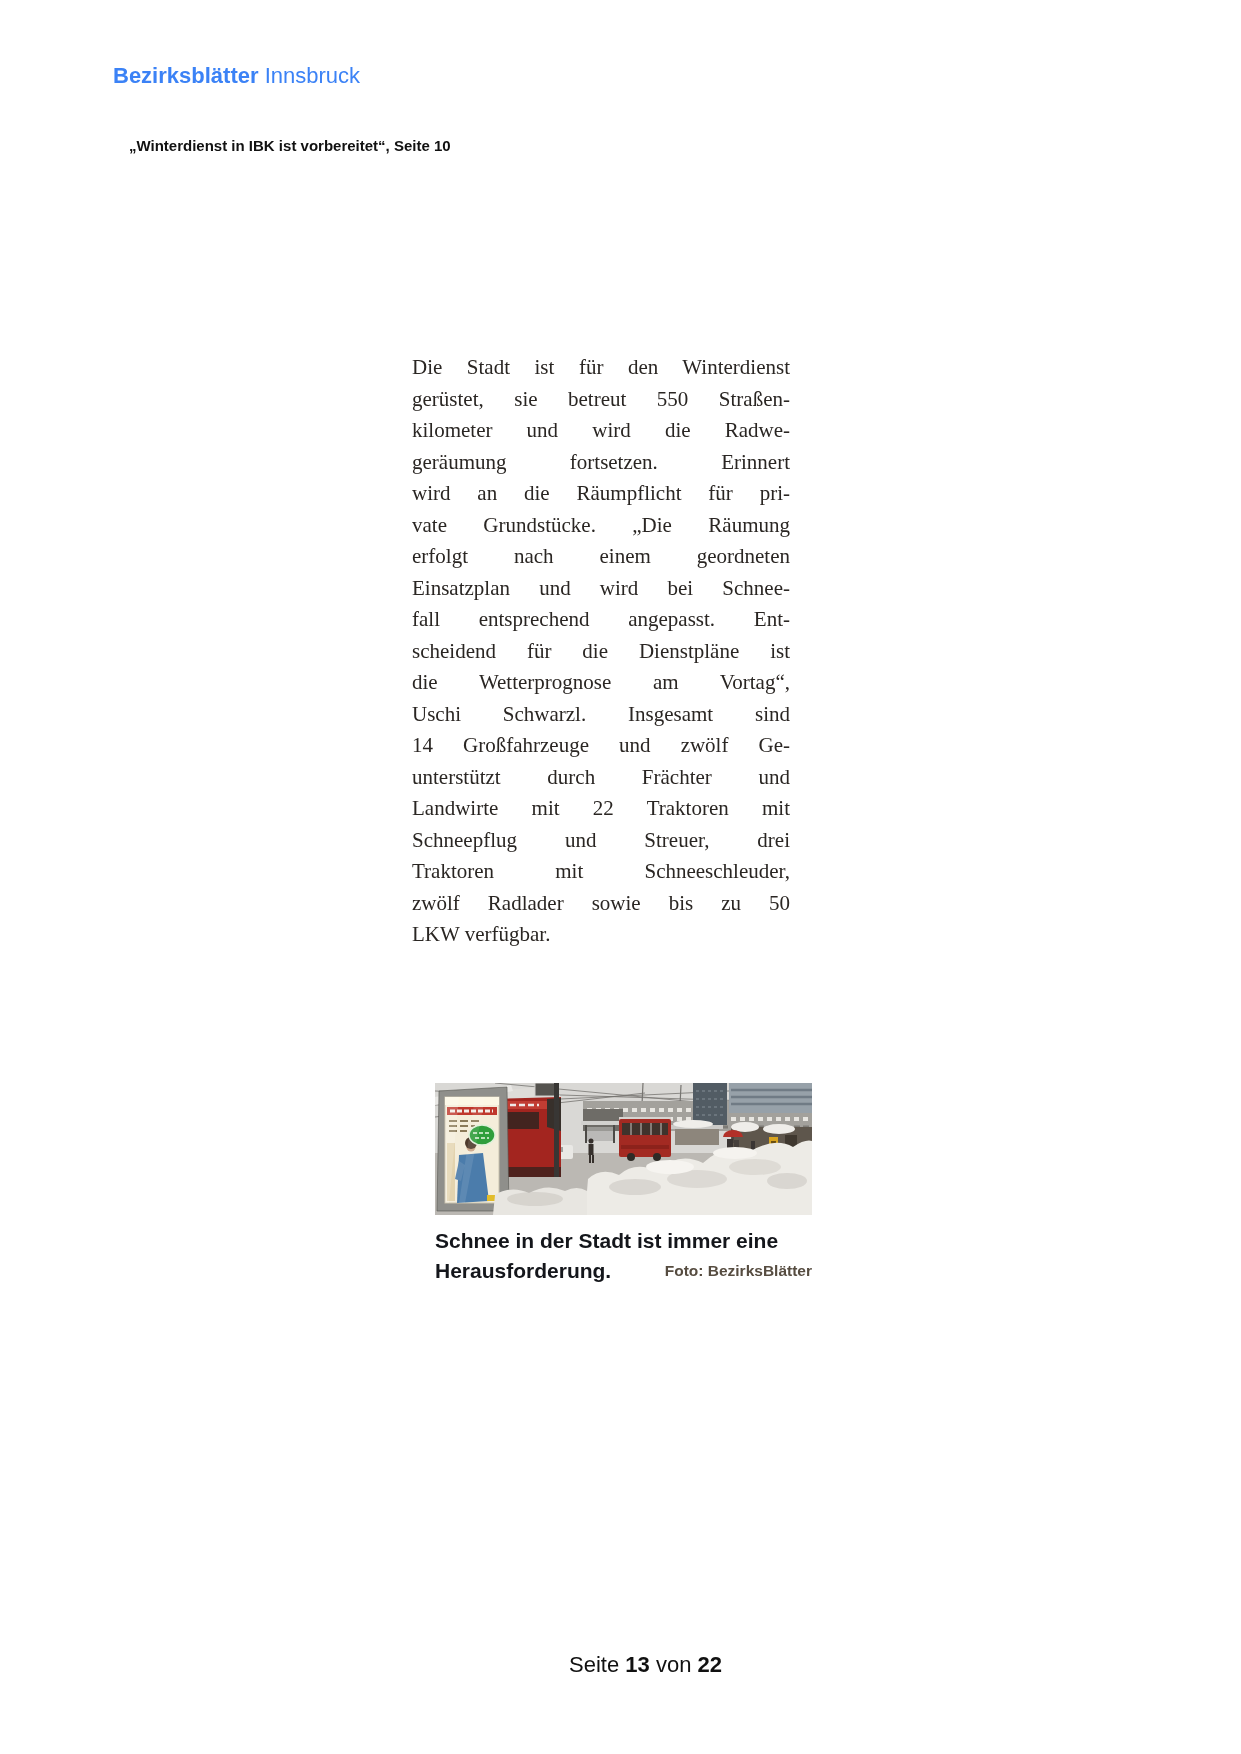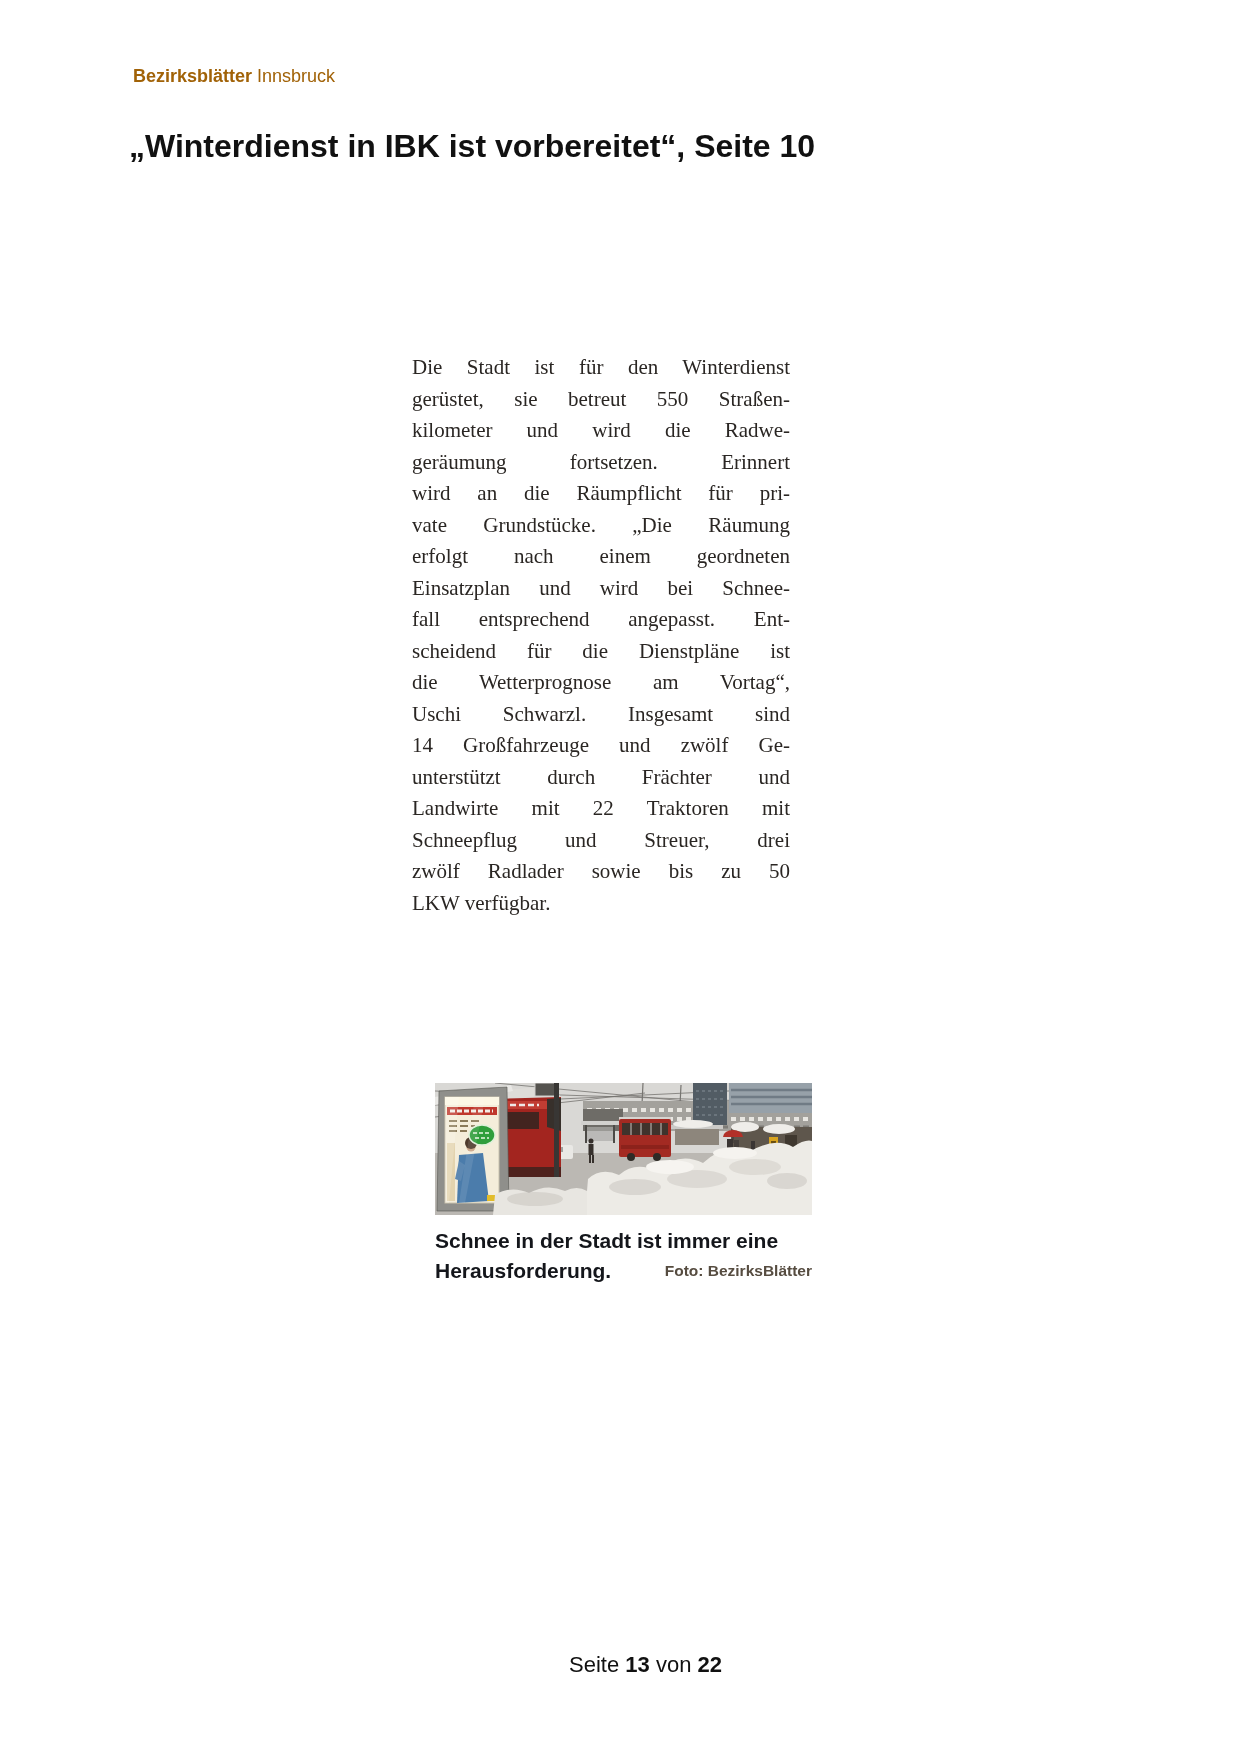--- a/index.html
+++ b/index.html
@@ -7,28 +7,28 @@
     position:relative;
     width:1241px;height:1754px;
     background:#ffffff;
     margin:0 auto;
     overflow:hidden;
     font-family:"Liberation Sans",sans-serif;
     color:#000;
   }
   
   .doc-header{
-    position:absolute;left:133px;top:63px;
-    font-size:18px;line-height:26px;color:#a16207;
+    position:absolute;left:113px;top:63px;
+    font-size:22px;line-height:26px;color:#3b82f6;
   }
   .doc-header .pub{font-weight:bold;}
   
   .ref-title{
     position:absolute;left:129px;top:132px;
-    font-size:32px;line-height:28px;font-weight:bold;color:#111;
+    font-size:15px;line-height:28px;font-weight:bold;color:#111;
   }
   
   .clip-headline{
     position:absolute;left:434px;top:251px;width:380px;
     font-family:"DejaVu Serif","Liberation Serif",serif;
     font-weight:bold;font-size:34px;line-height:43px;
     letter-spacing:-0.3px;color:#211d1a;
   }
   .clip-body{
     position:absolute;left:412px;top:352px;width:378px;
@@ -82,20 +82,21 @@
     <div class="bline">erfolgt nach einem geordneten</div>
     <div class="bline">Einsatzplan und wird bei Schnee-</div>
     <div class="bline">fall entsprechend angepasst. Ent-</div>
     <div class="bline">scheidend für die Dienstpläne ist</div>
     <div class="bline">die Wetterprognose am Vortag“,</div>
     <div class="bline">Uschi Schwarzl. Insgesamt sind</div>
     <div class="bline">14 Großfahrzeuge und zwölf Ge-</div>
     <div class="bline">unterstützt durch Frächter und</div>
     <div class="bline">Landwirte mit 22 Traktoren mit</div>
     <div class="bline">Schneepflug und Streuer, drei</div>
+    <div class="bline">Traktoren mit Schneeschleuder,</div>
     <div class="bline">zwölf Radlader sowie bis zu 50</div>
     <div class="bline last">LKW verfügbar.</div>
   </div>
 
   <div class="clip-photo">
     <svg width="377" height="132" viewBox="0 0 377 132" xmlns="http://www.w3.org/2000/svg">
 
       <rect x="0" y="0" width="377" height="132" fill="#d9d8d5"></rect>
       <rect x="0" y="70" width="377" height="62" fill="#bbb8b3"></rect>
 

